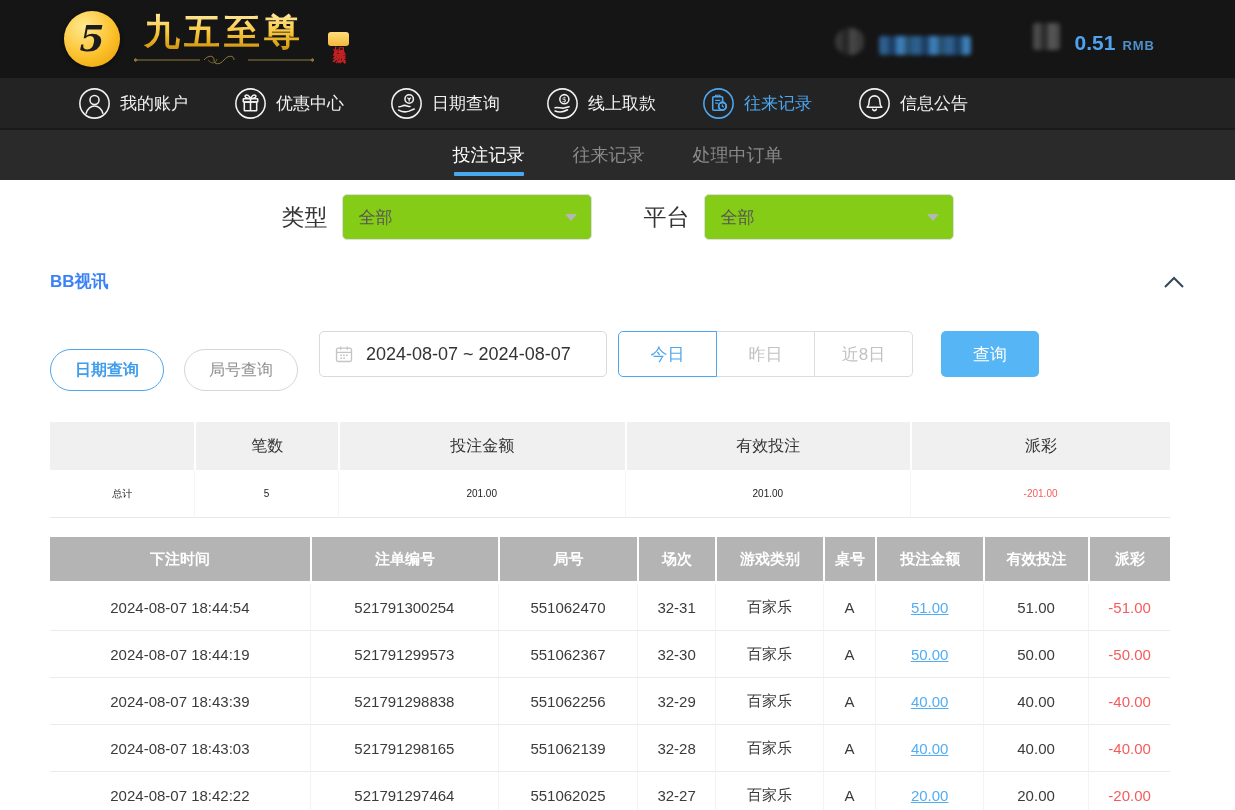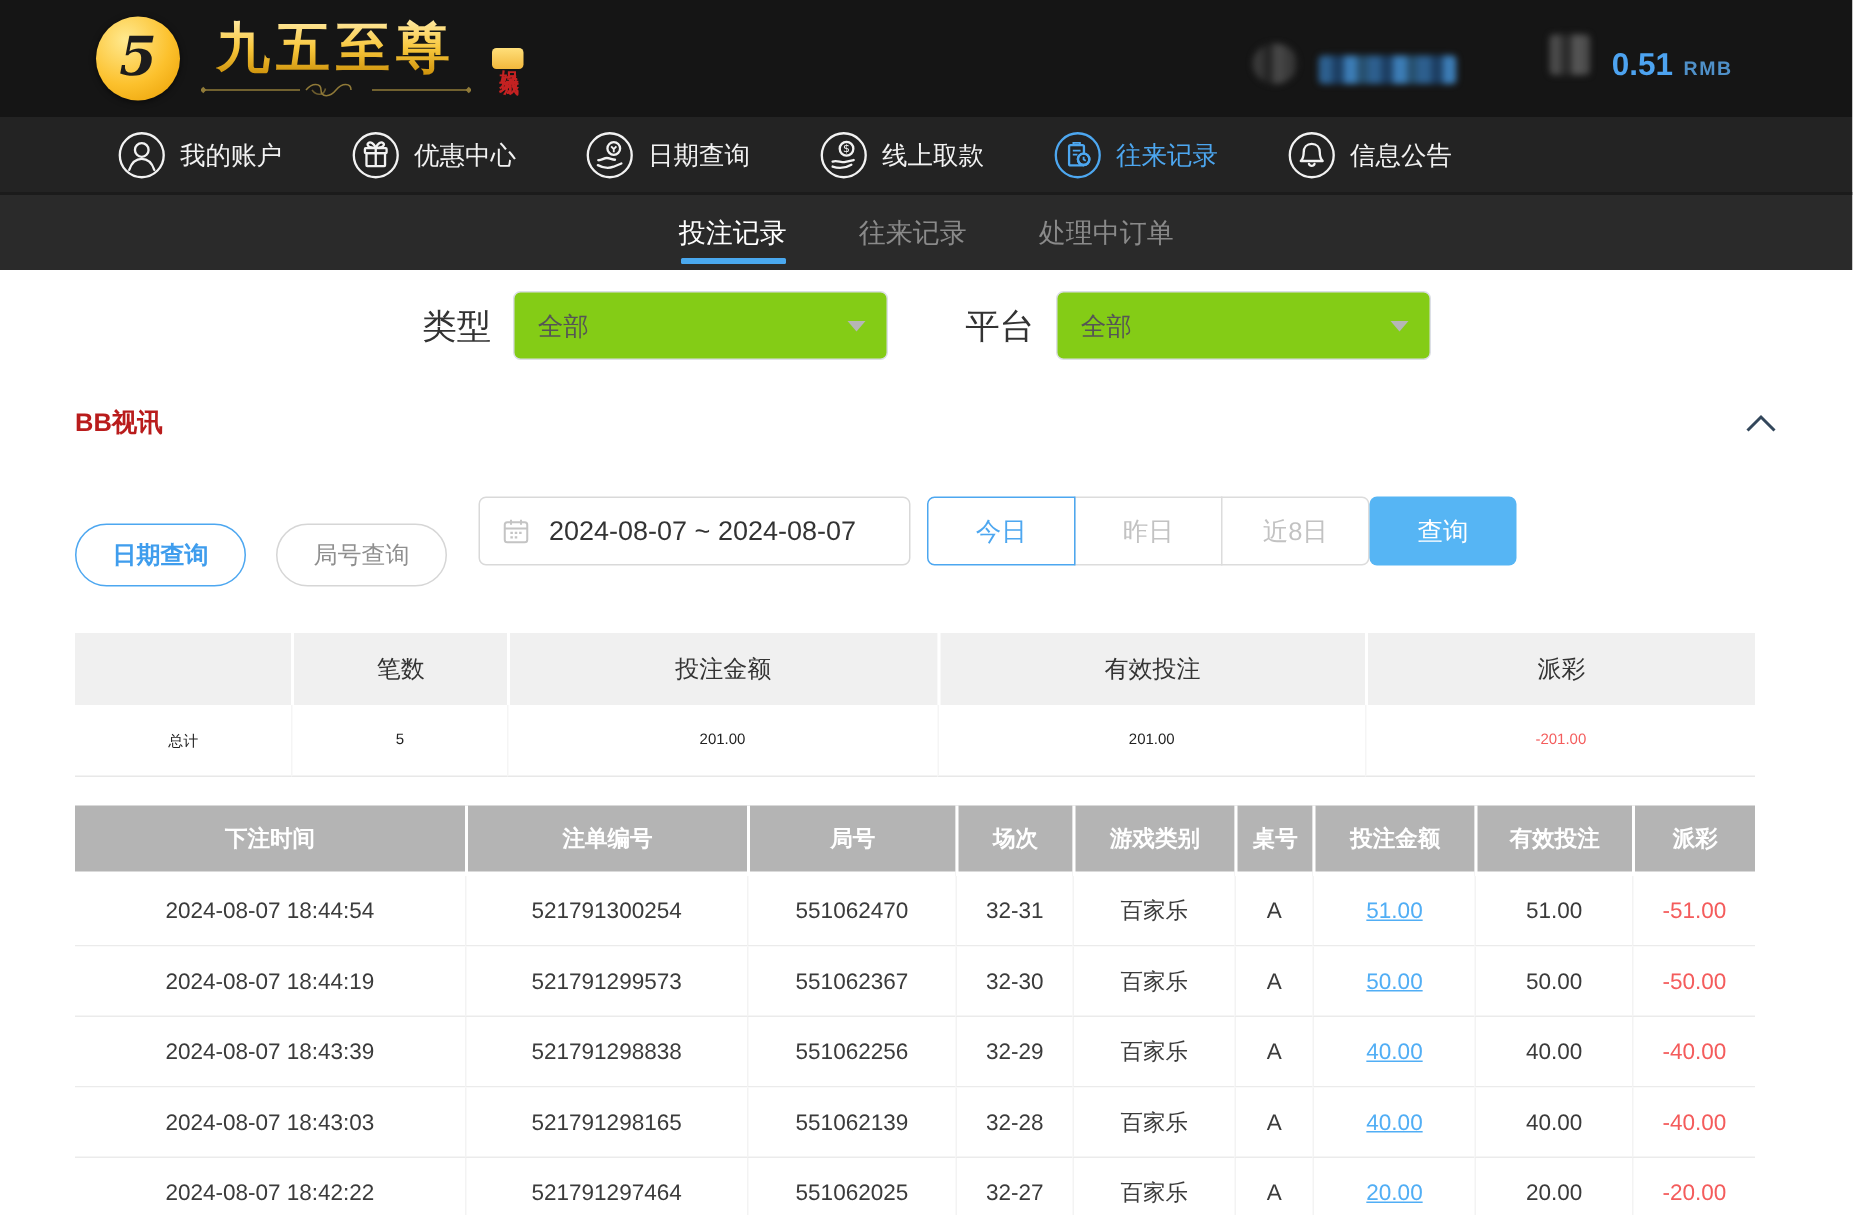--- a/index.html
+++ b/index.html
@@ -39,36 +39,36 @@
   
   .filter-row { display:flex; justify-content:center; align-items:center; gap:52px; margin-top:14px; }
   .filter-group { display:flex; align-items:center; gap:14px; }
   .filter-label { font-size:23px; color:#333; }
   .select-box { width:250px; height:46px; border:1px solid #dcdfe6; border-radius:5px; background:#84cc16; display:flex; align-items:center; justify-content:space-between; padding:0 14px 0 16px; cursor:pointer; }
   .select-value { font-size:17px; color:#555; }
   .caret-down { width:0; height:0; border-left:6px solid transparent; border-right:6px solid transparent; border-top:7px solid #b6b6b6; }
 
   
   .section-header { display:flex; align-items:center; justify-content:space-between; margin:30px 50px 0 50px; }
-  .section-title { font-size:17px; font-weight:700; color:#b91c1c; }
+  .section-title { font-size:17px; font-weight:700; color:#3b82f6; }
   .collapse-btn { cursor:pointer; display:flex; align-items:center; }
 
   
   .query-bar { display:flex; align-items:center; margin:24px 50px 0 50px; }
   .pill-btn { height:42px; padding:0 24px; border-radius:21px; background:#fff; font-size:16px; display:flex; align-items:center; cursor:pointer;margin-top:32px; }
   .pill-btn.active { border:1px solid #4da7f0; color:#3f9ded; font-weight:700; }
   .pill-btn.inactive { border:1px solid #d6d6d6; color:#8f8f8f; margin-left:20px; }
   .date-input { height:46px; width:288px; border:1px solid #d9d9d9; border-radius:5px; margin-left:21px; display:flex; align-items:center; gap:12px; padding:0 14px; cursor:pointer; background:#fff; }
   .date-text { font-size:18px; color:#333; }
   .seg-group { display:flex; margin-left:11px; }
   .seg { width:99px; height:46px; background:#fff; border:1px solid #dcdcdc; margin-left:-1px; display:flex; align-items:center; justify-content:center; font-size:17px; color:#c2c2c2; cursor:pointer; }
   .seg:first-child { border-radius:5px 0 0 5px; margin-left:0; }
   .seg:last-child { border-radius:0 5px 5px 0; }
   .seg.active { border:1px solid #4da7f0; color:#4da7f0; z-index:2; }
-  .search-btn { width:98px; height:46px; margin-left:0; background:#56b5f4; border:none; border-radius:5px; color:#fff; font-size:17px; cursor:pointer; font-family:inherit; }
+  .search-btn { width:98px; height:46px; margin-left:28px; background:#56b5f4; border:none; border-radius:5px; color:#fff; font-size:17px; cursor:pointer; font-family:inherit; }
 
   
   table { border-collapse:separate; border-spacing:0; width:1120px; margin:0 50px; table-layout:fixed; }
   .summary-table { margin-top:31px; }
   .summary-table th { height:48px; background:#f0f0f0; font-size:16px; font-weight:400; color:#333; border-left:2px solid #fff; }
   .summary-table th:first-child { border-left:none; }
   .summary-table td { height:48px; text-align:center; font-size:10px; color:#222; border-bottom:1px solid #e8e8e8; border-left:1px solid #f5f5f5; background:#fff; }
   .summary-table td:first-child { border-left:none; }
   .summary-table .neg { color:#f45c5c; }
 

